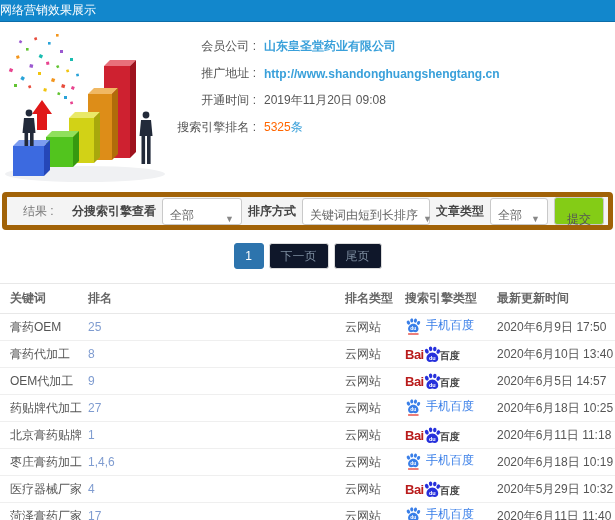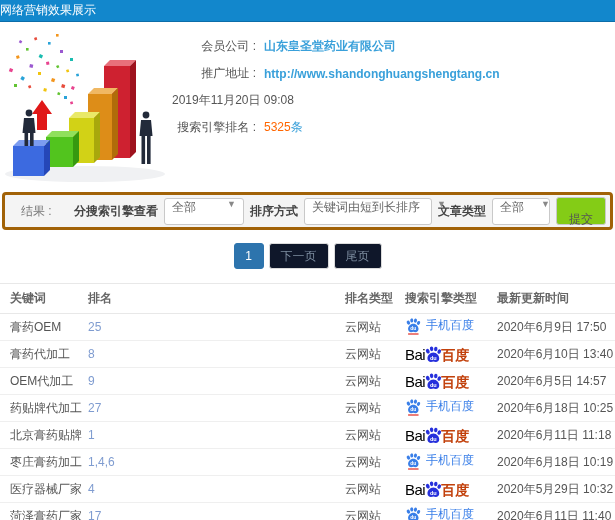--- a/index.html
+++ b/index.html
@@ -17,28 +17,28 @@
   .field-row { display:grid; grid-template-columns:84px auto; gap:8px; align-items:center;
                height:17px; margin-bottom:10px; }
   .flabel { text-align:right; color:#555; white-space:nowrap; }
   .fvalue { white-space:nowrap; }
   a.link { color:#39a0da; text-decoration:none; cursor:pointer;font-weight:bold; }
   .orange { color:#ff6600;text-align:center; }
   .blue { color:#39a0da; }
 
   
   .filterbar { margin:2px 2px 0 2px; height:38px; background:#f4f4f4;
-               border:3px solid #a16207; border-radius:4px;
+               border:5px solid #a16207; border-radius:4px;
                display:flex; align-items:center; padding:0 4px 0 16px; }
   .result-label { color:#777; }
   .filter-controls { margin-left:auto; display:flex; align-items:center; gap:6px; }
   .ctl-label { font-weight:bold; color:#444; white-space:nowrap; }
-  .select { display:flex; align-items:flex-start; justify-content:space-between;
+  .select { display:flex; align-items:flex-end; justify-content:space-between;
             height:27px; background:#fff; border:1px solid #c9c9c9; border-radius:3px;
-            padding:0 7px; color:#666; cursor:pointer; white-space:nowrap;gap:12px; }
+            padding:0 7px; color:#666; cursor:pointer; white-space:nowrap; }
   .sel-engine { width:80px; } .sel-sort { width:128px; } .sel-type { width:58px; }
   .caret { font-size:9px; color:#888; margin-left:5px; }
   .submit-btn { height:27px; padding:13px 12px; background:#84cc16; border:1px solid #c9c9c9;
                 border-radius:3px; color:#555; font-size:12px; cursor:pointer;
                 font-family:inherit; }
 
   
   .pagination { margin-top:13px; display:flex; justify-content:center; gap:5px; }
   .pg { height:26px; line-height:24px; padding:0 11px; border:1px solid #dcdcdc;
         border-radius:3px; background:#0f172a; color:#7d8da0; text-align:center; cursor:pointer; }
@@ -50,23 +50,23 @@
        border-top:1px solid #e8e8e8; border-bottom:1px solid #e8e8e8; height:24px; }
   td { padding:0; border-bottom:1px solid #efefef; color:#555; height:27px; }
   th:first-child, td:first-child { padding-left:10px; }
   .rank-link { color:#7f9cd0; text-decoration:none; cursor:pointer; }
 
   
   .eng-mobile { display:inline-flex; align-items:center; gap:5px;text-align:right; }
   .eng-mobile-label { color:#3a7fe8; }
   .paw-sm { width:16px; height:18px; display:block; }
   .eng-baidu { display:inline-flex; align-items:flex-end; }
-  .bd-bai { color:#000000; font-size:15px; font-weight:normal; letter-spacing:-0.5px; line-height:16px; }
+  .bd-bai { color:#b91c1c; font-size:13px; font-weight:bold; letter-spacing:-0.5px; line-height:16px; }
   .paw-lg { width:18px; height:18px; display:block; margin:0 0 0 -1px; }
-  .bd-hanzi { color:#c2410c; font-size:14px; font-weight:bold; line-height:15px; margin-left:-1px; }
+  .bd-hanzi { color:#404040; font-size:10px; font-weight:bold; line-height:15px; margin-left:-1px; }
 </style>
 </head>
 <body>
 
 <header class="topbar">
   <span>网络营销效果展示</span>
 </header>
 
 <section class="info">
   <div class="illustration">
@@ -149,20 +149,21 @@
   <div class="fields">
     <div class="field-row">
       <span class="flabel">会员公司 :</span>
       <a class="fvalue link">山东皇圣堂药业有限公司</a>
     </div>
     <div class="field-row">
       <span class="flabel">推广地址 :</span>
       <a class="fvalue link">http://www.shandonghuangshengtang.cn</a>
     </div>
     <div class="field-row">
+      <span class="flabel">开通时间 :</span>
       <span class="fvalue">2019年11月20日 09:08</span>
     </div>
     <div class="field-row">
       <span class="flabel">搜索引擎排名 :</span>
       <span class="fvalue"><span class="orange">5325</span><span class="blue">条</span></span>
     </div>
   </div>
 </section>
 
 <section class="filterbar">

